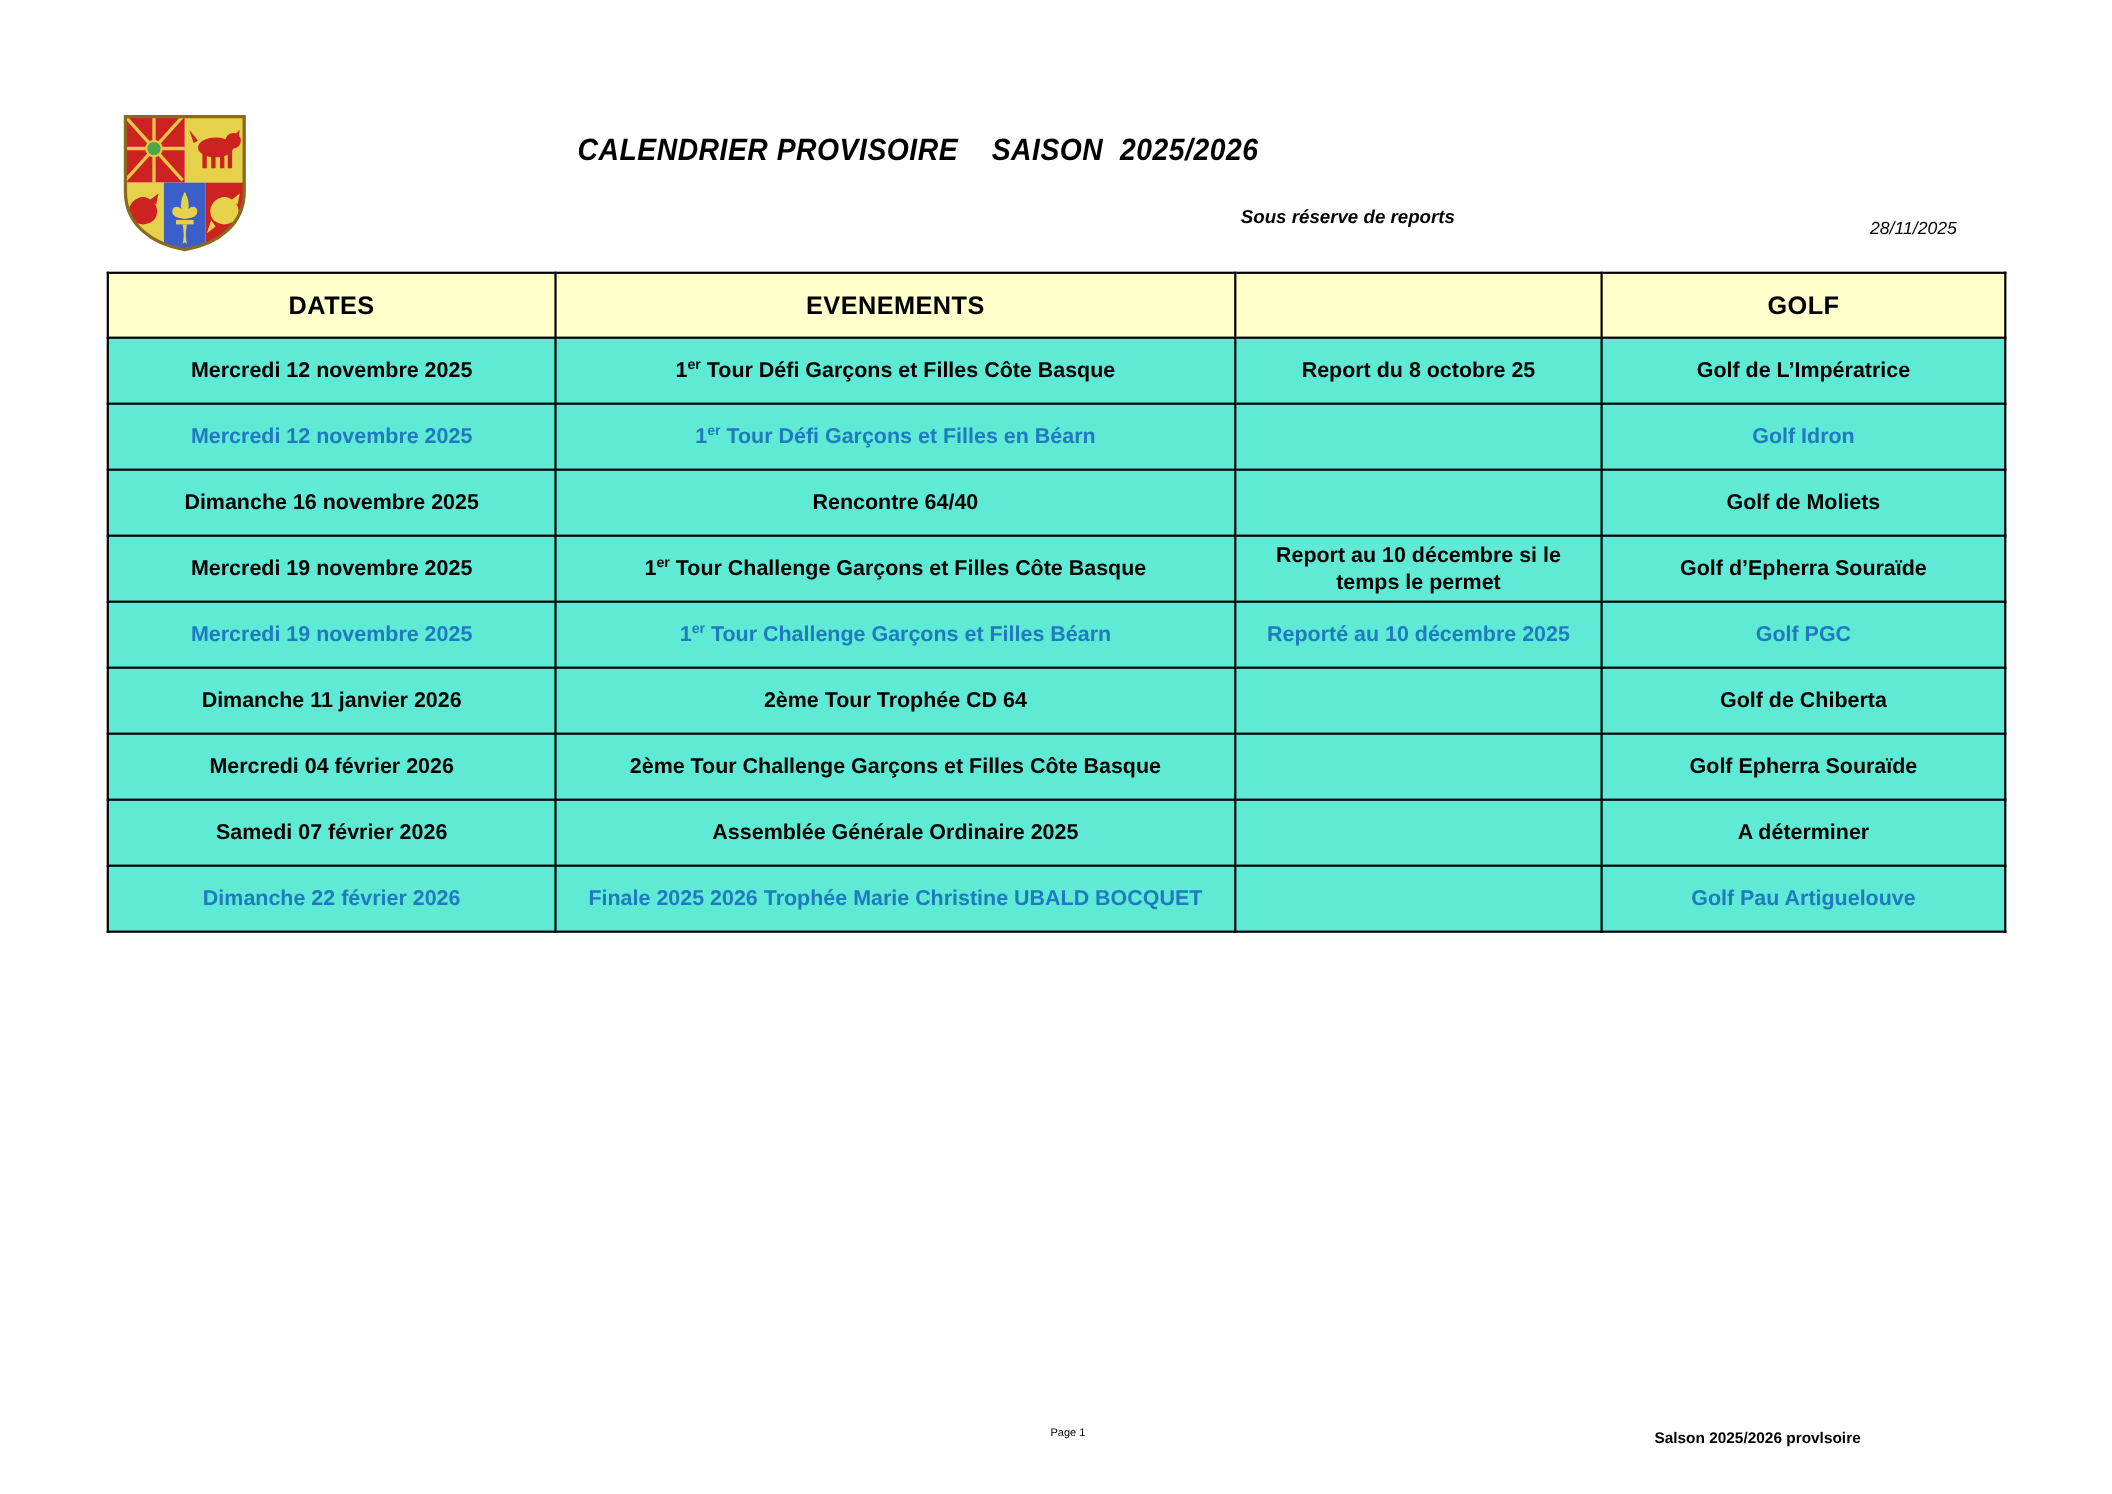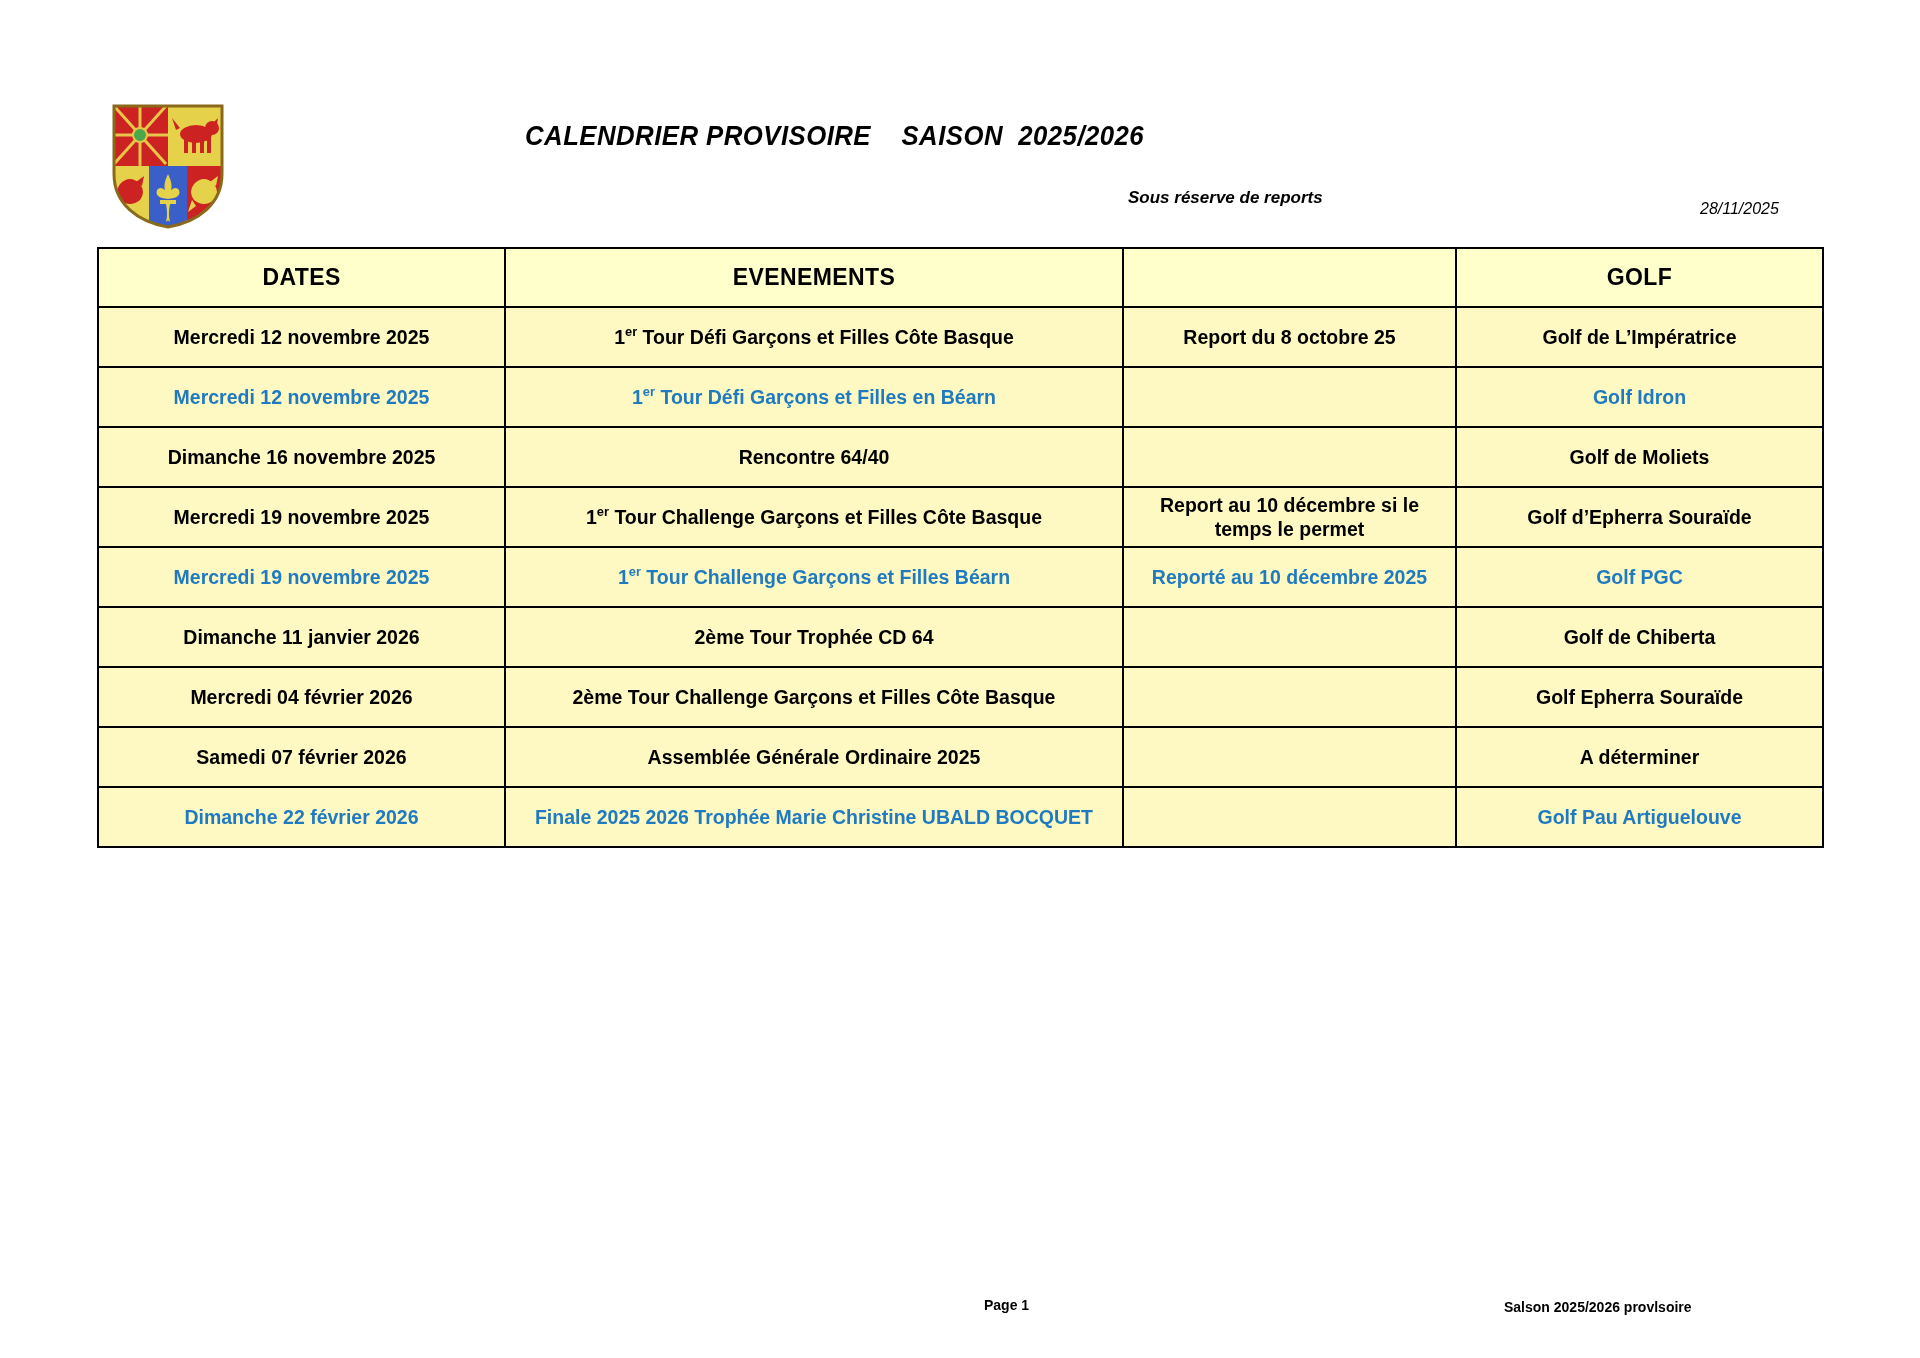--- a/index.html
+++ b/index.html
@@ -92,21 +92,21 @@
     line-height: 1.25;
   }
   .cal-table thead th {
     background: #ffffcc;
     height: 57px;
     font-size: 23px;
     letter-spacing: 0.4px;
   }
   .cal-table tbody td {
     height: 58px;
-    background: #fef9c3;
+    background: #5eead4;
   }
 
   .col-dates   { width: 407px; }
   .col-events  { width: 618px; }
   .col-notes   { width: 333px; }
   .col-golf    { width: 367px; }
 
   .blue { color: #1f7ac0; }
 
   sup.ord {
@@ -114,24 +114,23 @@
     vertical-align: super;
     line-height: 0;
     margin-top: 39px;
   }
 
   
   .footer-page {
     position: absolute;
     left: 955px;
     top: 1297px;
-    font-size: 14px;
-    font-weight: bold;
-    white-space: pre;
-    margin-left: 29px;
+    font-size: 10px;
+    font-weight: normal;
+    white-space: pre;
   }
   .footer-season {
     position: absolute;
     left: 1504px;
     top: 1299px;
     font-size: 14px;
     font-weight: bold;
     white-space: pre;
   }
 </style>

